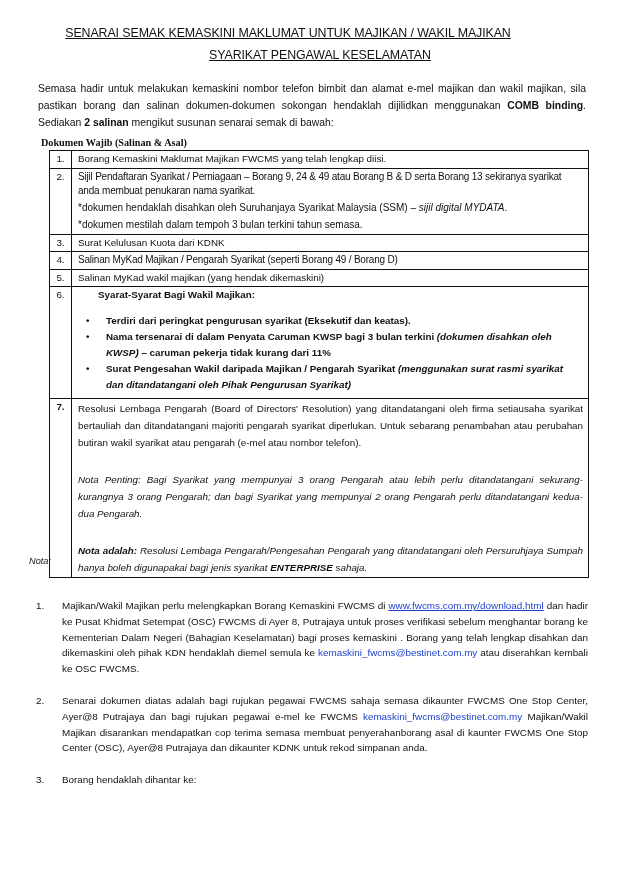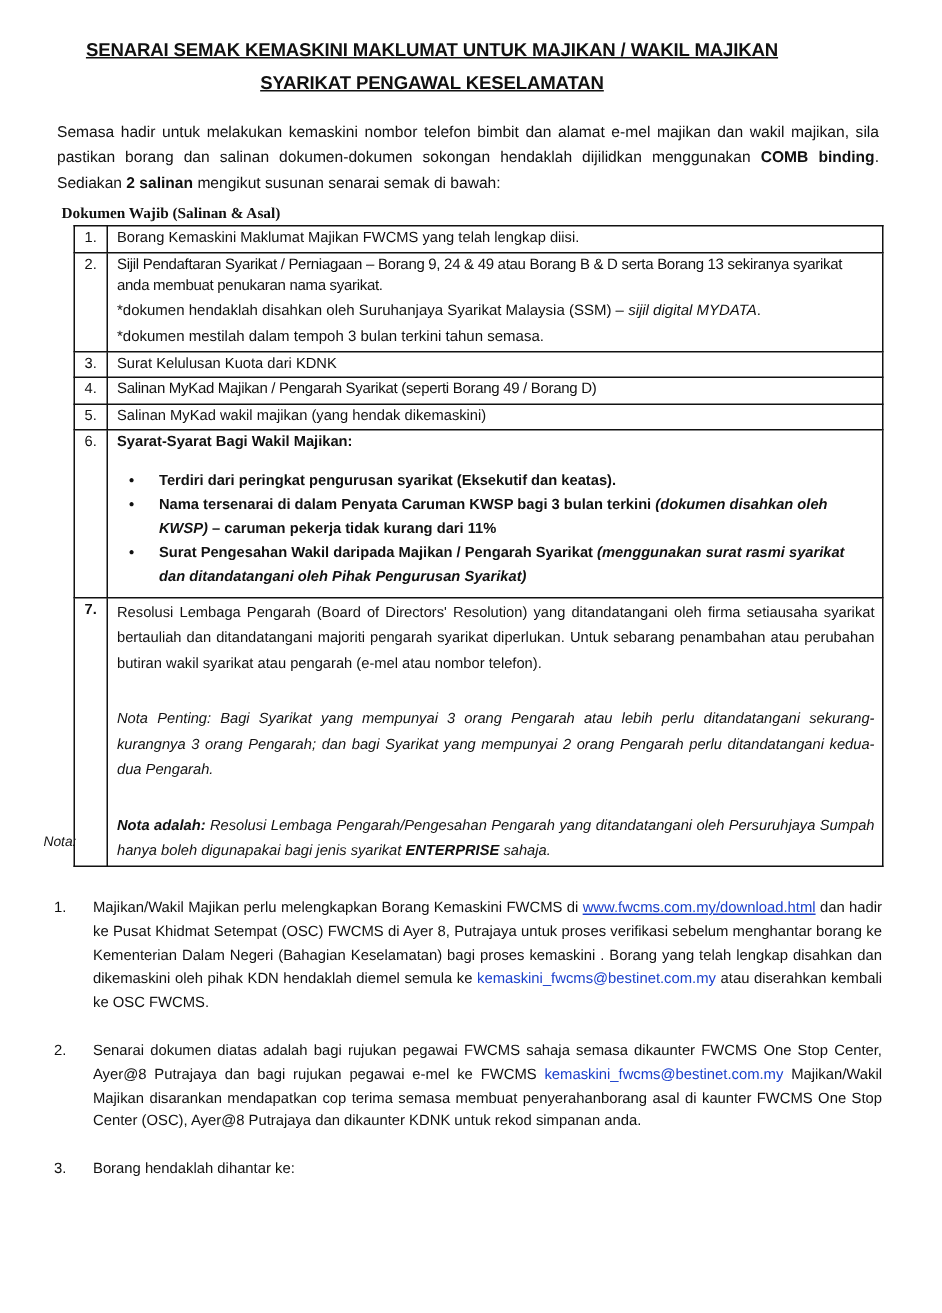--- a/index.html
+++ b/index.html
@@ -2,43 +2,43 @@
 <html><head>
 <meta charset="utf-8">
 <style>
   html, body { margin: 0; padding: 0; background: #ffffff; }
   body {
     width: 628px; height: 875px; position: relative; overflow: hidden;
     font-family: "Liberation Sans", sans-serif; color: #111; font-size: 10.2px;
   }
   .title {
     position: absolute; left: 0; width: 576px; text-align: center;
-    font-weight: bold; font-size: 12.4px; text-decoration: underline; letter-spacing: -0.1px;
+    font-weight: normal; font-size: 12.4px; text-decoration: underline; letter-spacing: -0.1px;
   }
   .title.l1 { top: 26px; }
-  .title.l2 { top: 48px; }
+  .title.l2 { top: 48px; padding-left: 32px; }
   .intro {
     position: absolute; left: 38px; width: 548px; top: 80px;
     line-height: 17px; text-align: justify; font-size: 10.4px;
   }
   .intro b { font-weight: bold; }
   .section-label {
     position: absolute; left: 41px; top: 137px; font-weight: bold; font-size: 10.2px; font-family: Liberation Serif, serif;
   }
   table.checklist {
     position: absolute; left: 49px; top: 150px; width: 540px;
     border-collapse: collapse; font-size: 9.8px;
   }
   table.checklist td {
     border: 1px solid #111; vertical-align: top; padding: 1px 5px 1px 6px; line-height: 14.5px;
   }
   table.checklist td.num { width: 13px; text-align: center; padding: 1px 4px; }
   .cond { font-size: 10px; letter-spacing: -0.2px; }
   .sub { display: block; font-size: 10px; line-height: 17px; }
-  .row6 .head { font-weight: bold; font-size: 9.8px; display: block; margin-bottom: 10px; }
+  .row6 .head { font-weight: bold; font-size: 9.8px; display: block; margin-bottom: 10px; margin-left: 20px; }
   .row6 ul { margin: 0 0 4px 0; padding-left: 18px; list-style: none; font-weight: bold; }
   .row6 li { position: relative; padding-left: 10px; line-height: 16px; font-size: 9.8px; }
   .row6 li::before { content: "\2022"; position: absolute; left: -10px; top: 0; }
   .row7 p { margin: 0; text-align: justify; line-height: 17px; font-size: 9.8px; }
   .row7 .gap { height: 20px; }
   i { font-style: italic; }
   .nota-label { position: absolute; left: 29px; top: 556px; font-style: italic; font-size: 9.2px; }
   .notes { position: absolute; left: 36px; top: 598px; width: 552px; }
   .note { position: relative; padding-left: 26px; line-height: 15.8px; text-align: justify; font-size: 9.9px; margin-bottom: 16px; }
   .note .n { position: absolute; left: 0; top: 0; font-weight: normal; }

